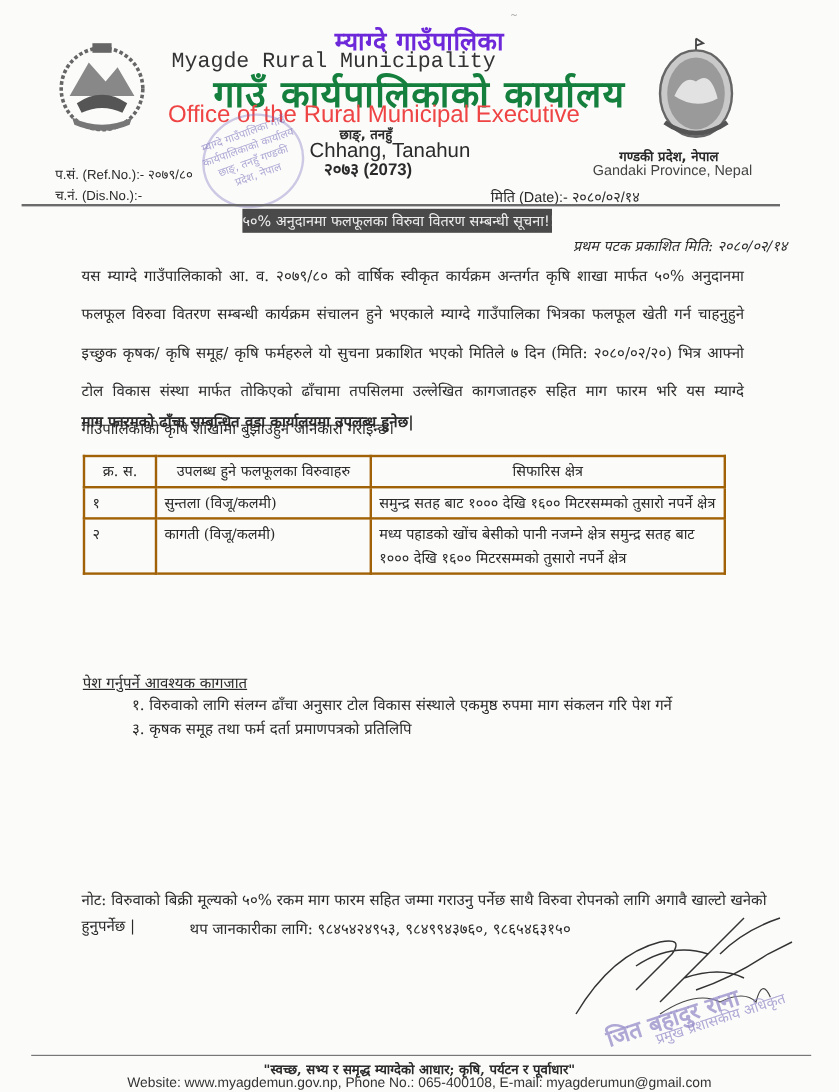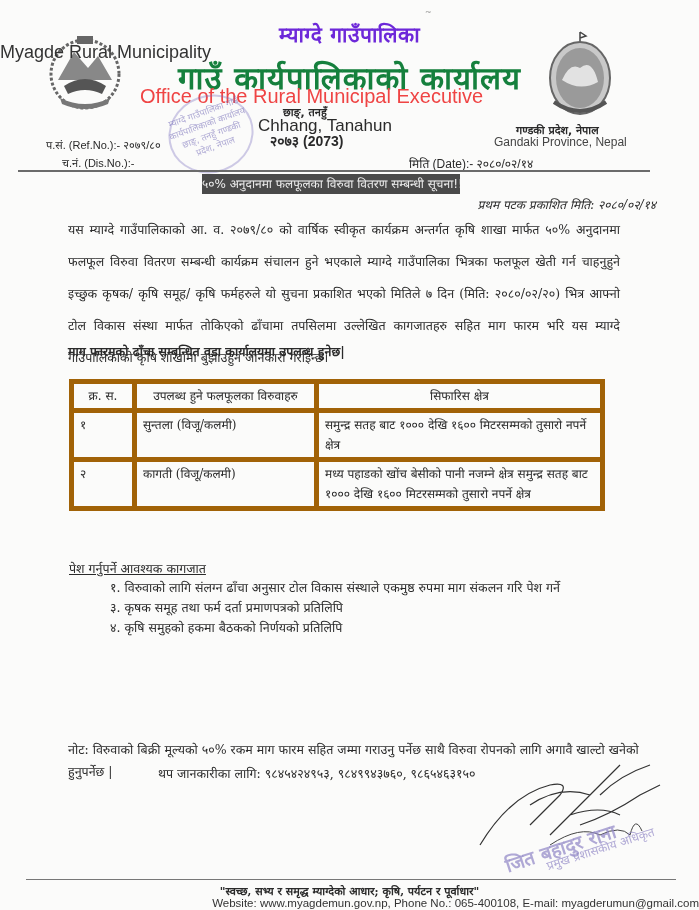--- a/index.html
+++ b/index.html
@@ -4,59 +4,59 @@
 <style>
   html, body { margin:0; padding:0; }
   body {
     width:699px; height:910px; background:#fbfbfa; position:relative; overflow:hidden;
     font-family:"DejaVu Sans", sans-serif; color:#2a2a2a;
   }
   .abs { position:absolute; }
   .logo-left { left:44px; top:28px; width:82px; height:86px; }
   .logo-right { left:540px; top:28px; width:80px; height:92px; }
   .hdr-np1 { left:0; width:699px; top:20px; text-align:center; font-family:"DejaVu Serif", serif; font-weight:bold; font-size:21px; color:#6d28d9; letter-spacing:0.5px; }
-  .hdr-en1 { left:0; width:556px; top:42px; font-family:Liberation Sans, sans-serif; font-size:18px; color:#333; }
+  .hdr-en1 { left:0; width:556px; top:42px; text-align:center; font-family:Liberation Mono, monospace; font-size:18px; color:#333; }
   .hdr-np2 { left:0; width:699px; top:56px; text-align:center; font-family:"DejaVu Serif", serif; font-weight:bold; font-size:31px; color:#15803d; letter-spacing:1px; }
   .hdr-en2 { left:140px; top:85px; font-family:"Liberation Sans", sans-serif; font-size:20px; color:#ef4444; }
   .place-np { left:283px; top:104px; font-size:11px; font-weight:bold; font-family:"DejaVu Sans", sans-serif; }
   .place-en { left:258px; top:116px; font-family:"Liberation Sans", sans-serif; font-size:17px; }
   .est { left:270px; top:131px; font-family:"Liberation Sans", sans-serif; font-size:14px; font-weight:bold; }
   .prov-np { left:516px; top:122px; font-size:11px; font-weight:bold; }
   .prov-en { left:494px; top:135px; font-family:"Liberation Sans", sans-serif; font-size:12px; color:#444; }
   .ref { left:46px; top:137px; font-size:11px; font-family:"Liberation Sans", sans-serif; }
-  .dis { left:62px; top:155px; font-size:11px; font-family:"Liberation Sans", sans-serif; }
+  .dis { left:46px; top:155px; font-size:11px; font-family:"Liberation Sans", sans-serif; }
   .date { left:409px; top:155px; font-size:12px; font-family:"Liberation Sans", sans-serif; }
   .hrule { left:18px; width:632px; top:170px; height:2px; background:#6b6b6b; }
   .stamp {
     left:168px; top:95px; width:86px; height:78px; border-radius:50%;
     border:2px solid rgba(120,110,190,0.35); color:rgba(110,100,180,0.55);
     font-size:9px; text-align:center; transform:rotate(-20deg); line-height:12px; padding-top:8px; box-sizing:border-box;
   }
   .notice-title {
     left:202px; top:174px; width:258px; height:20px; background:#4a4a4a; color:#eee;
     font-size:12px; line-height:20px; text-align:center; white-space:nowrap; overflow:hidden;
   }
   .pub { left:0; width:656px; top:196px; text-align:right; font-size:12px; font-style:italic; font-family:"DejaVu Serif", serif; }
   .para { left:68px; width:552px; top:214px; font-size:12.5px; line-height:32px; text-align:justify; font-family:"DejaVu Serif", serif; }
   .form-note { left:68px; top:343px; font-size:12.5px; font-weight:bold; font-family:"DejaVu Serif", serif; }
   table.fruit { position:absolute; left:69px; top:379px; width:536px; border-collapse:collapse; font-family:"DejaVu Serif", serif; font-size:12px; }
-  table.fruit th, table.fruit td { border:5px solid #a16207; vertical-align:top; padding:2px 6px; line-height:20px; }
+  table.fruit th, table.fruit td { border:2px solid #a16207; vertical-align:top; padding:2px 6px; line-height:20px; }
   table.fruit th { font-weight:normal; text-align:center; }
   .c1 { width:46px; } .c2 { width:165px; }
   .docs-h { left:69px; top:560px; font-size:12.5px; text-decoration:underline; font-family:"DejaVu Serif", serif; }
   .docs-list { left:110px; top:578px; font-size:12.5px; line-height:20px; font-family:"DejaVu Serif", serif; }
   .docs-list div { white-space:nowrap; }
   .note { left:68px; width:600px; top:703px; font-size:12.5px; line-height:22px; font-family:"DejaVu Serif", serif;margin-top:36px; }
   .contact { left:158px; top:765px; font-size:12.5px; font-family:"DejaVu Serif", serif; }
   .sig { left:470px; top:755px; width:200px; height:110px; }
   .sig-name { left:503px; top:835px; font-size:19px; color:rgba(150,140,200,0.75); transform:rotate(-18deg); font-weight:bold; font-family:"DejaVu Serif", serif; }
   .sig-title { left:544px; top:840px; font-size:12px; color:rgba(150,140,200,0.75); transform:rotate(-18deg); font-family:"DejaVu Serif", serif; }
   .frule { left:26px; width:650px; top:879px; height:1px; background:#777; }
   .motto { left:0; width:699px; top:883px; text-align:center; font-size:11px; font-weight:bold; font-family:"DejaVu Serif", serif; }
-  .contact-foot { left:0; width:699px; top:897px; text-align:right; font-size:11.5px; font-family:"Liberation Sans", sans-serif; color:#333; }
+  .contact-foot { left:0; width:699px; top:897px; text-align:center; font-size:11.5px; font-family:"Liberation Sans", sans-serif; color:#333; }
   .speck { left:425px; top:8px; font-size:8px; color:#999; }
 </style>
 </head>
 <body>
 
 <div class="abs speck">~</div>
 
 <div class="abs logo-left">
   <svg width="82" height="86" viewBox="0 0 82 86">
     <ellipse cx="41" cy="46" rx="34" ry="34" fill="none" stroke="#666" stroke-width="3" stroke-dasharray="3 2"></ellipse>
@@ -119,21 +119,20 @@
       <td>कागती (विजू/कलमी)</td>
       <td>मध्य पहाडको खोंच बेसीको पानी नजम्ने क्षेत्र समुन्द्र सतह बाट १००० देखि १६०० मिटरसम्मको तुसारो नपर्ने क्षेत्र</td>
     </tr>
   </tbody>
 </table>
 
 <div class="abs docs-h">पेश गर्नुपर्ने आवश्यक कागजात</div>
 <div class="abs docs-list">
   <div>१.  विरुवाको लागि संलग्न ढाँचा अनुसार टोल विकास संस्थाले एकमुष्ठ रुपमा माग संकलन गरि पेश गर्ने</div>
   <div>३.  कृषक समूह तथा फर्म दर्ता प्रमाणपत्रको प्रतिलिपि</div>
-  <div>४.  कृषि समुहको हकमा बैठकको निर्णयको प्रतिलिपि</div>
 </div>
 
 <div class="abs note">नोट: विरुवाको बिक्री मूल्यको ५०% रकम माग फारम सहित जम्मा गराउनु पर्नेछ साथै विरुवा रोपनको लागि अगावै खाल्टो खनेको हुनुपर्नेछ |</div>
 <div class="abs contact">थप जानकारीका लागि: ९८४५४२४९५३, ९८४९९४३७६०, ९८६५४६३१५०</div>
 
 <div class="abs sig">
   <svg width="200" height="110" viewBox="0 0 200 110">
     <path d="M10 90 Q40 40 80 30 Q100 26 90 40 Q70 60 60 70 M60 50 Q90 30 120 40 Q100 60 80 80 L150 10 M100 60 Q130 50 150 60 M110 70 Q140 60 170 40 L190 30 M130 40 Q150 20 180 10" stroke="#333" stroke-width="1.2" fill="none"></path>
     <path d="M80 90 Q110 70 130 80 Q150 70 160 80 Q165 60 172 76" stroke="#444" stroke-width="1" fill="none"></path>
   </svg>

